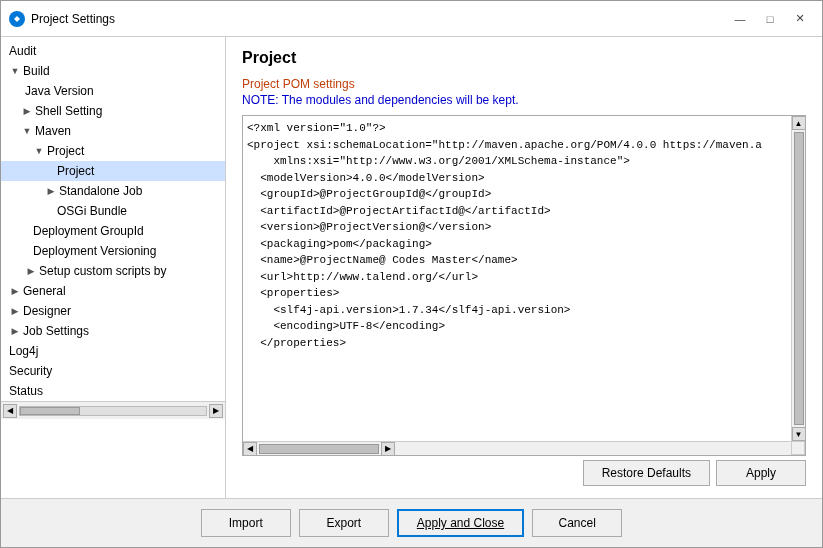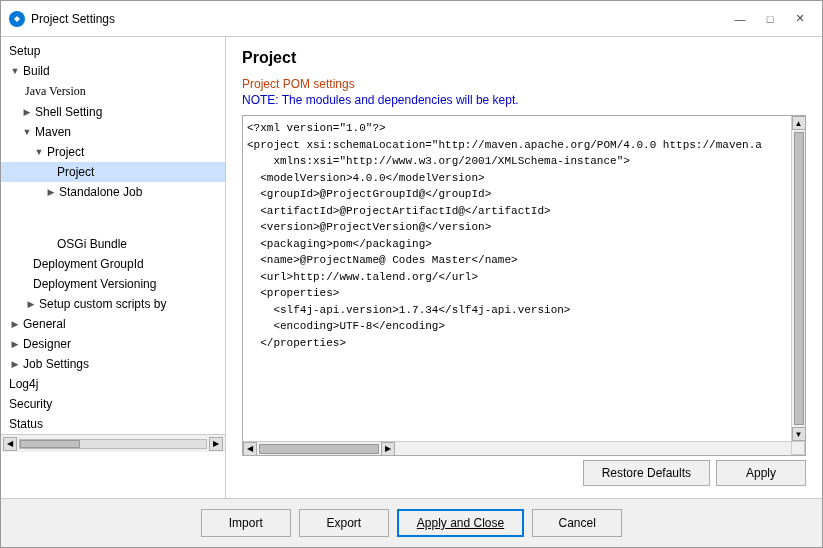--- a/index.html
+++ b/index.html
@@ -292,30 +292,30 @@
       <button class="title-bar-btn">□</button>
       <button class="title-bar-btn close">✕</button>
     </div>
   </div>
 
   <div class="main-content">
 
     <div class="sidebar">
 
       <div class="sidebar-item">
-        <span>Setup</span>
+        <span>Audit</span>
       </div>
 
       <div class="sidebar-item">
         <span class="expand-icon">▼</span>
         <span>Build</span>
       </div>
 
       <div class="sidebar-item">
-        <span style="margin-left:16px;font-family:Liberation Serif, serif;">Java Version</span>
+        <span style="margin-left:16px;">Java Version</span>
       </div>
 
       <div class="sidebar-item">
         <span style="margin-left:12px;" class="expand-icon">▶</span>
         <span>Shell Setting</span>
       </div>
 
       <div class="sidebar-item">
         <span style="margin-left:12px;" class="expand-icon">▼</span>
         <span>Maven</span>
@@ -329,21 +329,21 @@
       <div class="sidebar-item selected">
         <span style="margin-left:48px;">Project</span>
       </div>
 
       <div class="sidebar-item">
         <span style="margin-left:36px;" class="expand-icon">▶</span>
         <span>Standalone Job</span>
       </div>
 
       <div class="sidebar-item">
-        <span style="margin-left:48px;margin-top:32px;">OSGi Bundle</span>
+        <span style="margin-left:48px;">OSGi Bundle</span>
       </div>
 
       <div class="sidebar-item">
         <span style="margin-left:24px;">Deployment GroupId</span>
       </div>
 
       <div class="sidebar-item">
         <span style="margin-left:24px;">Deployment Versioning</span>
       </div>
 

